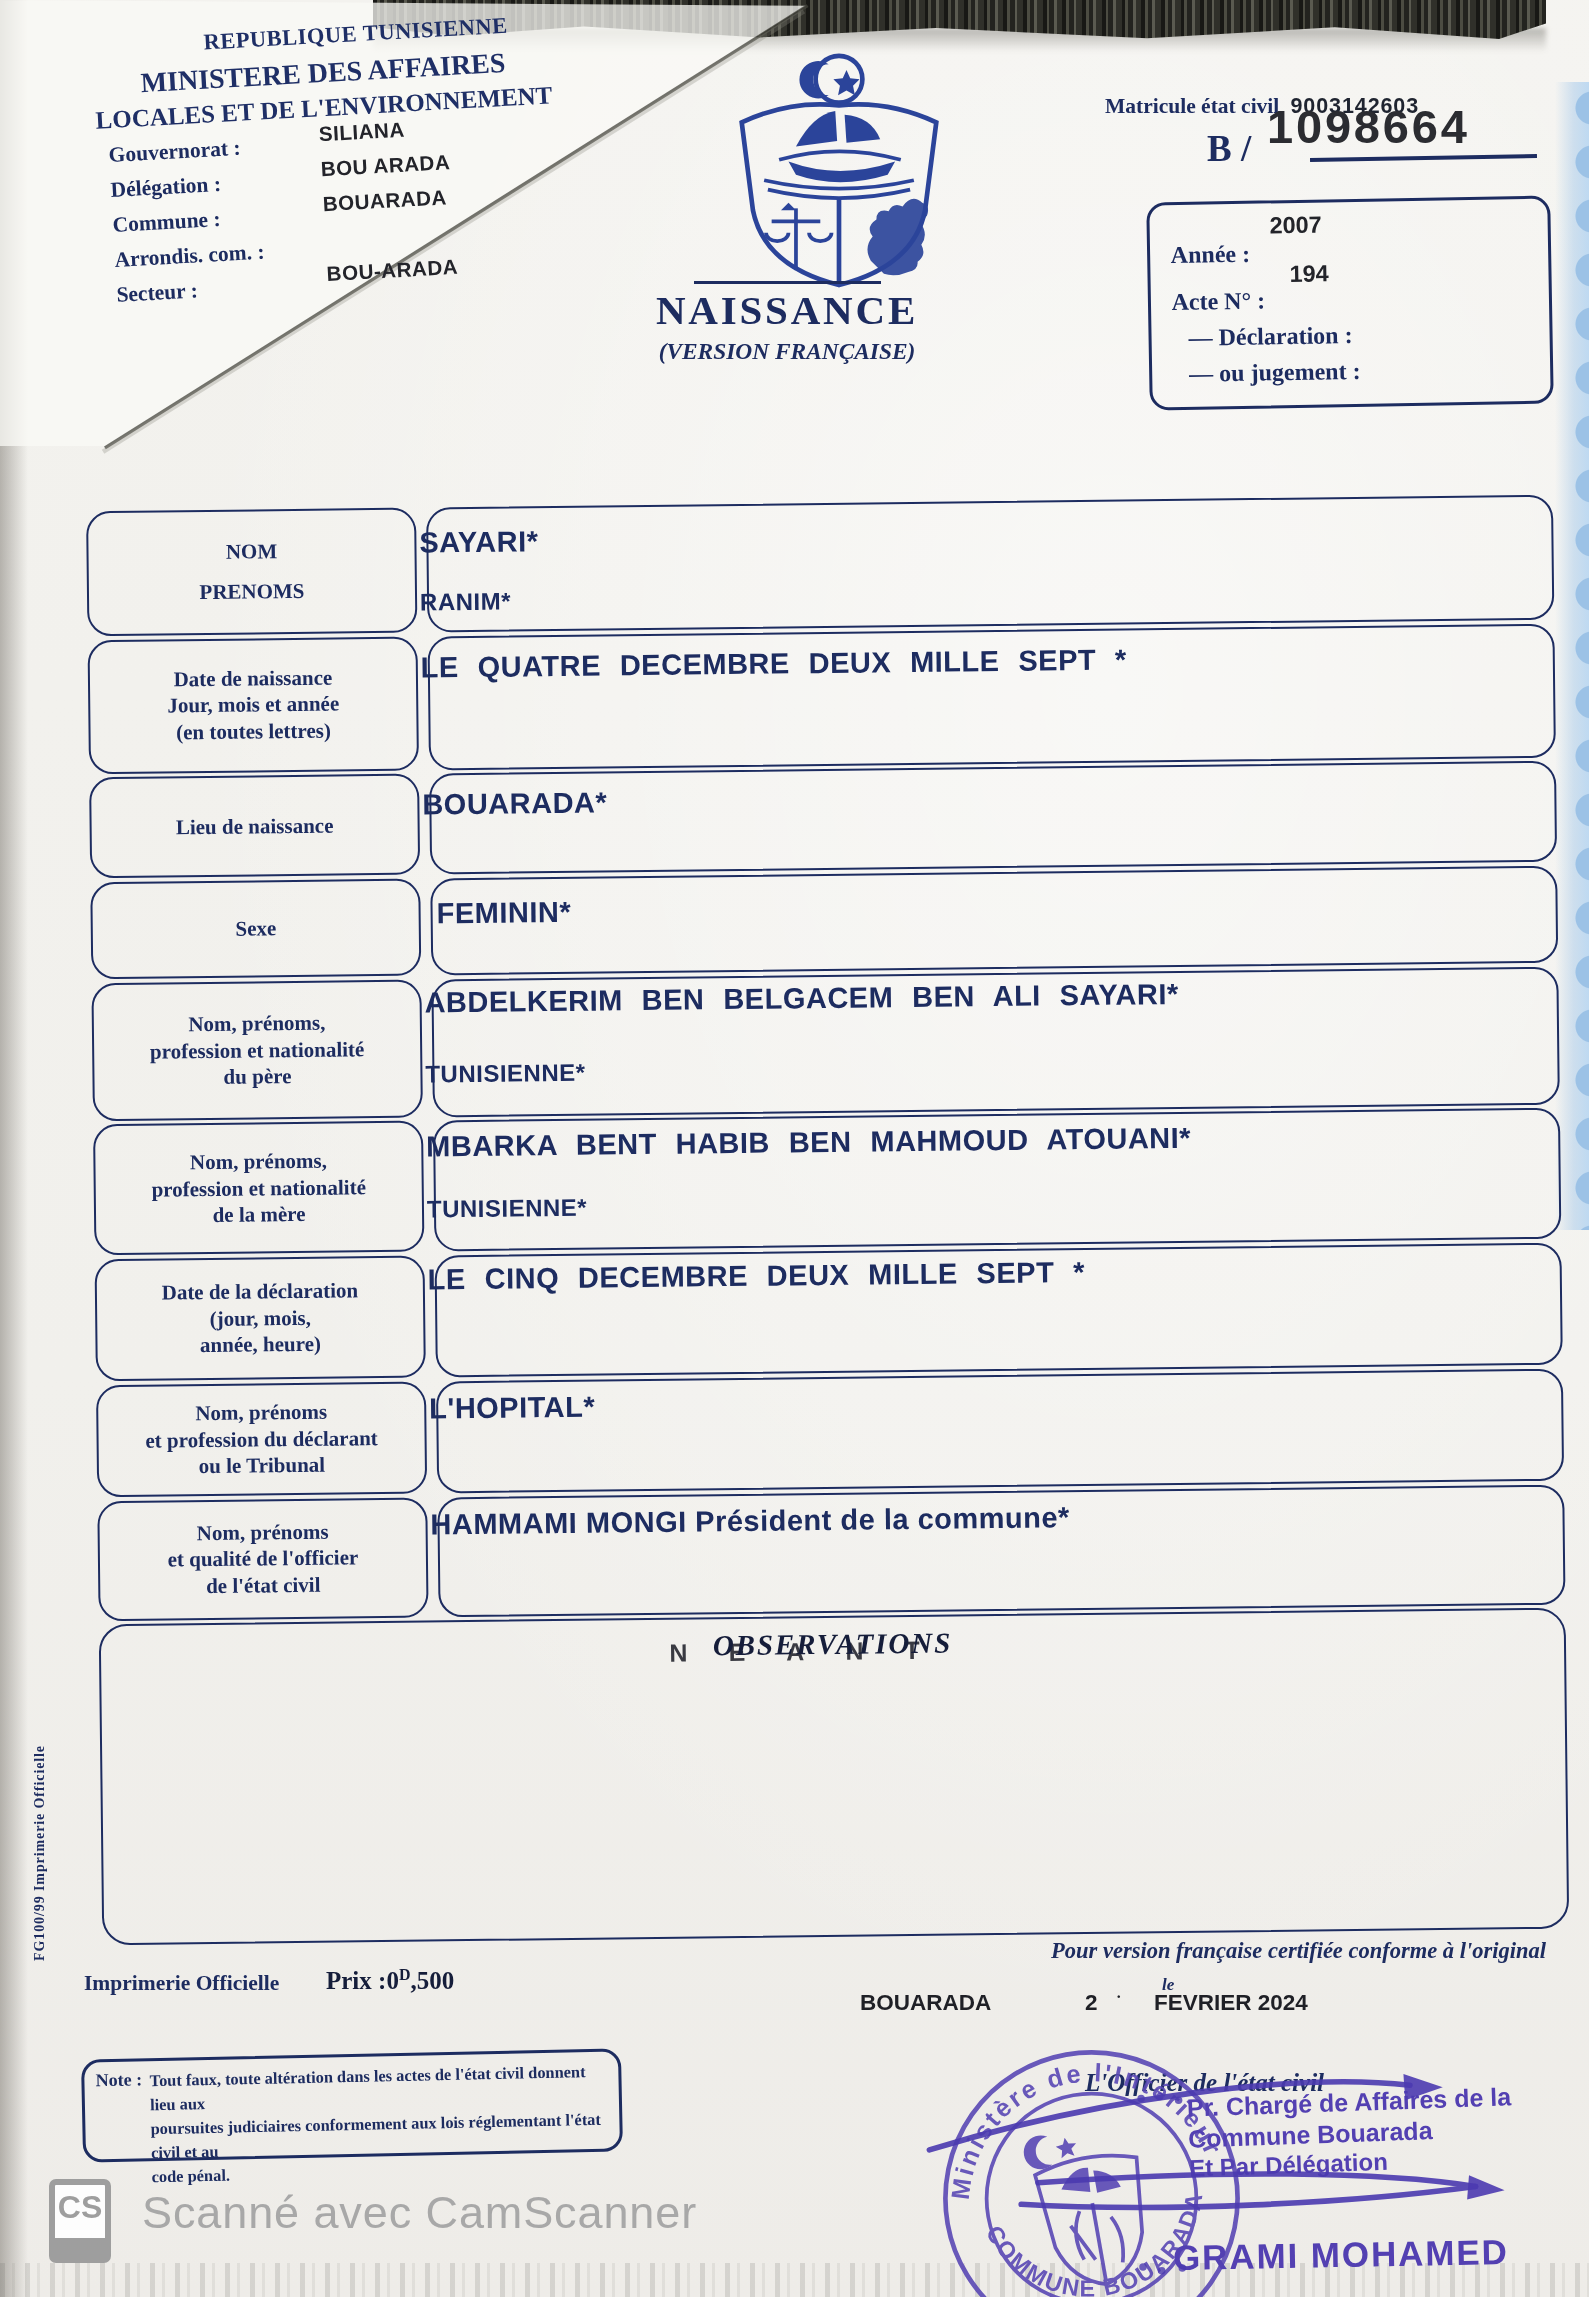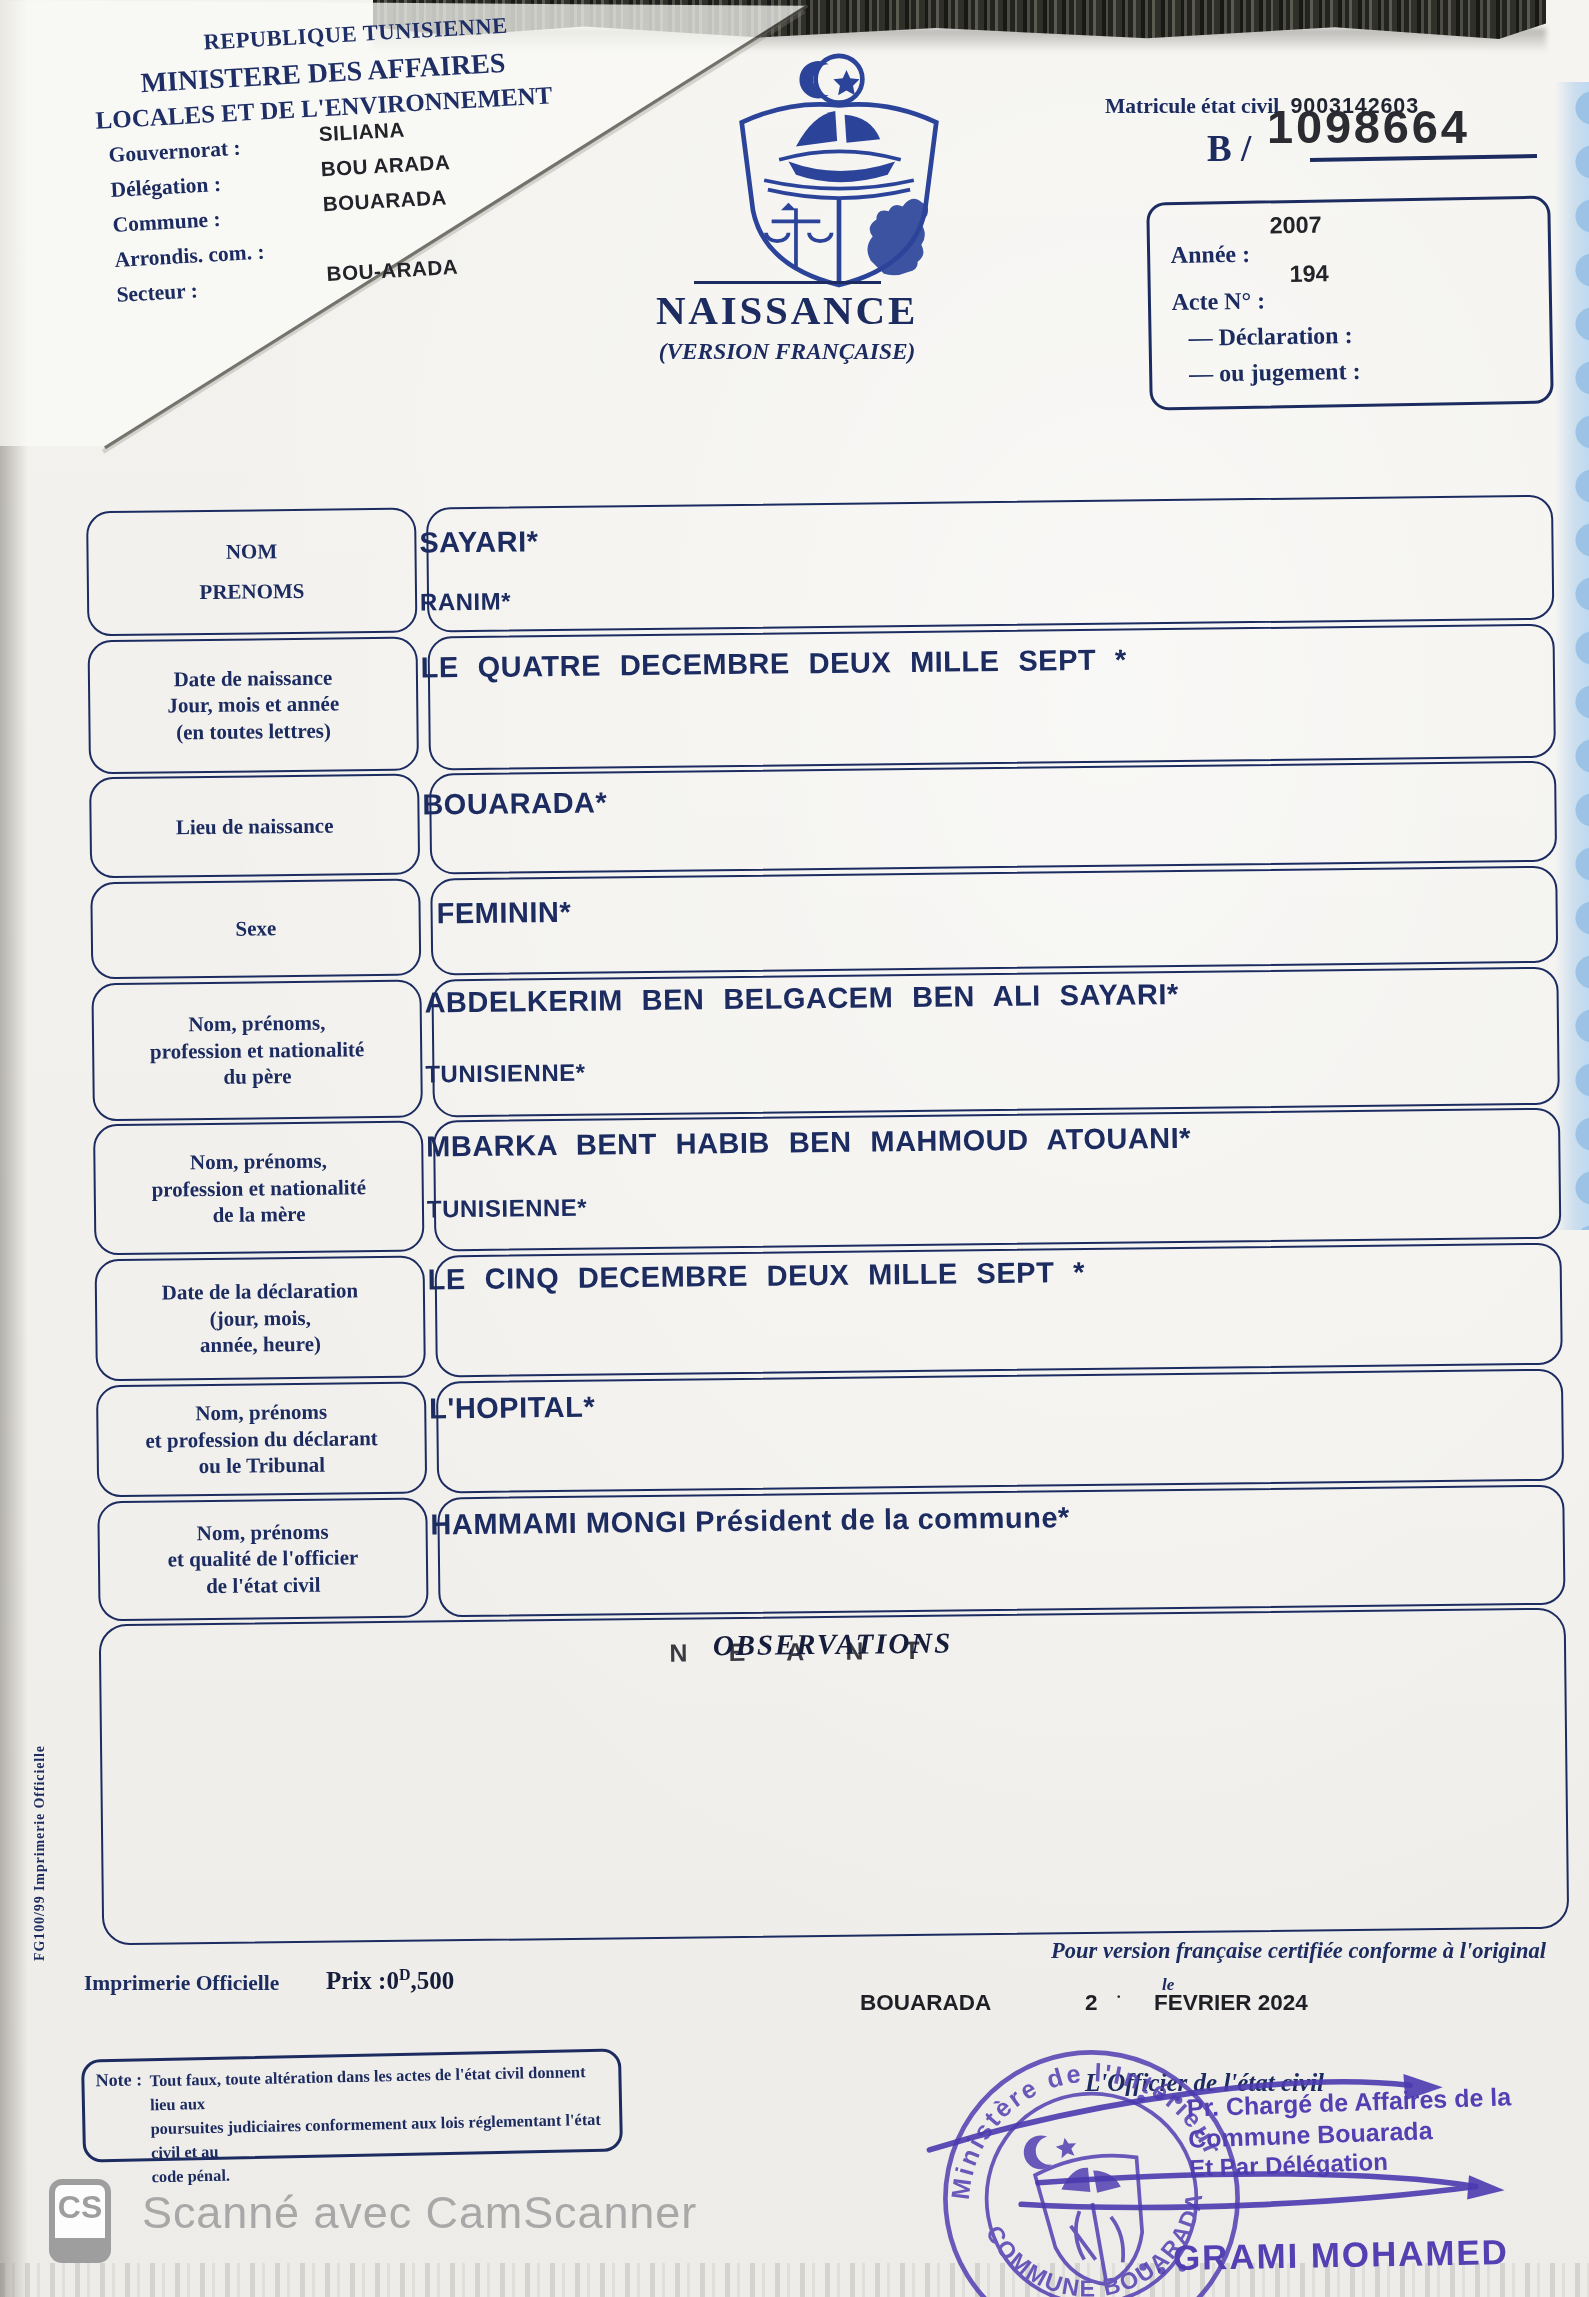--- a/index.html
+++ b/index.html
@@ -93,21 +93,21 @@
   .side-imprint{position:absolute;left:32px;top:1745px;writing-mode:vertical-rl;transform:rotate(180deg);font-weight:bold;font-size:14px;letter-spacing:0.9px;color:#1d2c60;}
 
   
   .stamp-svg{position:absolute;left:937px;top:2044px;transform:rotate(-10deg);opacity:.9;}
   .stamp-text{position:absolute;left:1188px;top:2087px;transform:rotate(-2deg);font-family:"Liberation Sans",sans-serif;font-weight:bold;color:#5340b2;line-height:1.22;font-size:25px;}
   .stamp-text .l3{font-size:24px;}
   .stamp-name{position:absolute;left:1173px;top:2235px;transform:rotate(-1deg);font-family:"Liberation Sans",sans-serif;font-weight:bold;font-size:35px;letter-spacing:1.9px;color:#5340b2;}
   .sig-svg{position:absolute;left:0;top:0;pointer-events:none;}
 
   
-  .cs-badge{position:absolute;left:49px;top:2179px;width:62px;height:84px;border:6.6px solid #9e9e9e;border-radius:13px;background:#fdfdfd;box-sizing:border-box;}
+  .cs-badge{position:absolute;left:49px;top:2179px;width:62px;height:84px;border:6.6px solid #9e9e9e;border-radius:7px;background:#fdfdfd;box-sizing:border-box;}
   .cs-badge .txt{text-align:center;font-family:"Liberation Sans",sans-serif;font-weight:bold;font-size:32px;color:#9e9e9e;margin-top:3.7px;}
   .cs-badge .tab{position:absolute;left:0;right:0;bottom:0;height:19px;background:#9e9e9e;}
   .cs-label{position:absolute;left:142px;top:2187px;font-family:"Liberation Sans",sans-serif;font-size:45px;color:#a8a8a8;letter-spacing:0.9px;}
 </style>
 </head>
 <body>
 
 <div class="page">
 
   <div class="fringe-shadow"></div>

